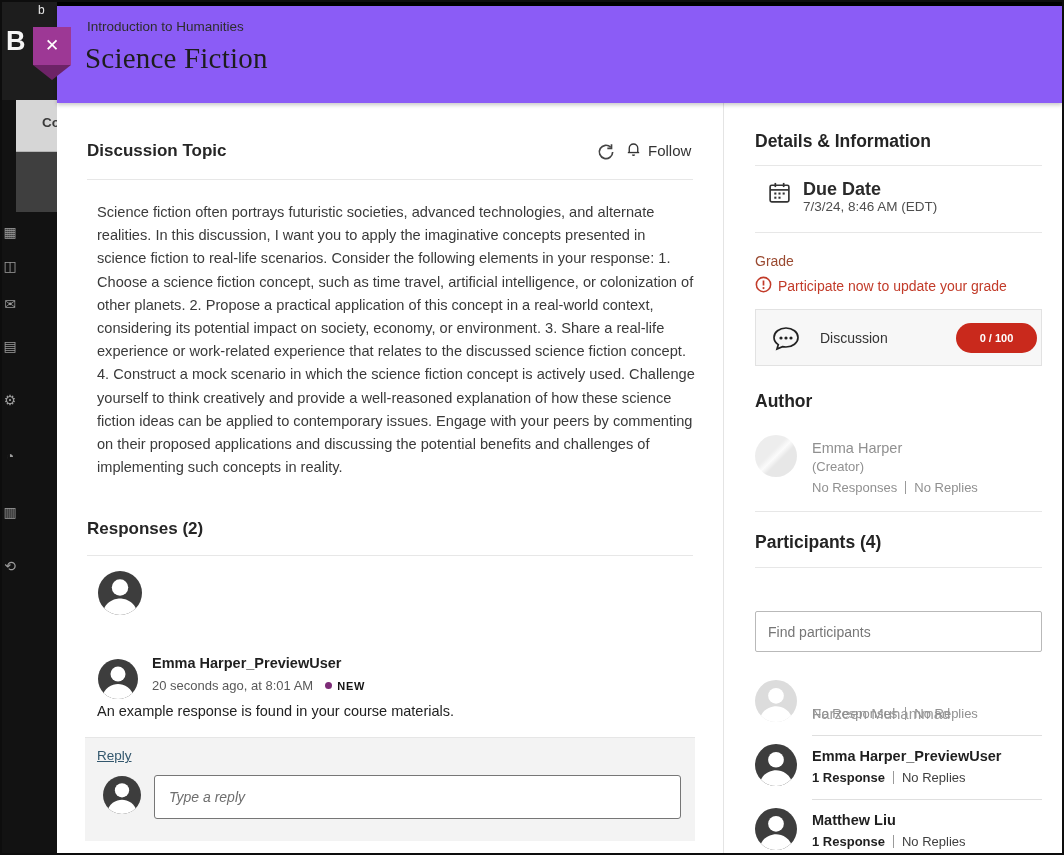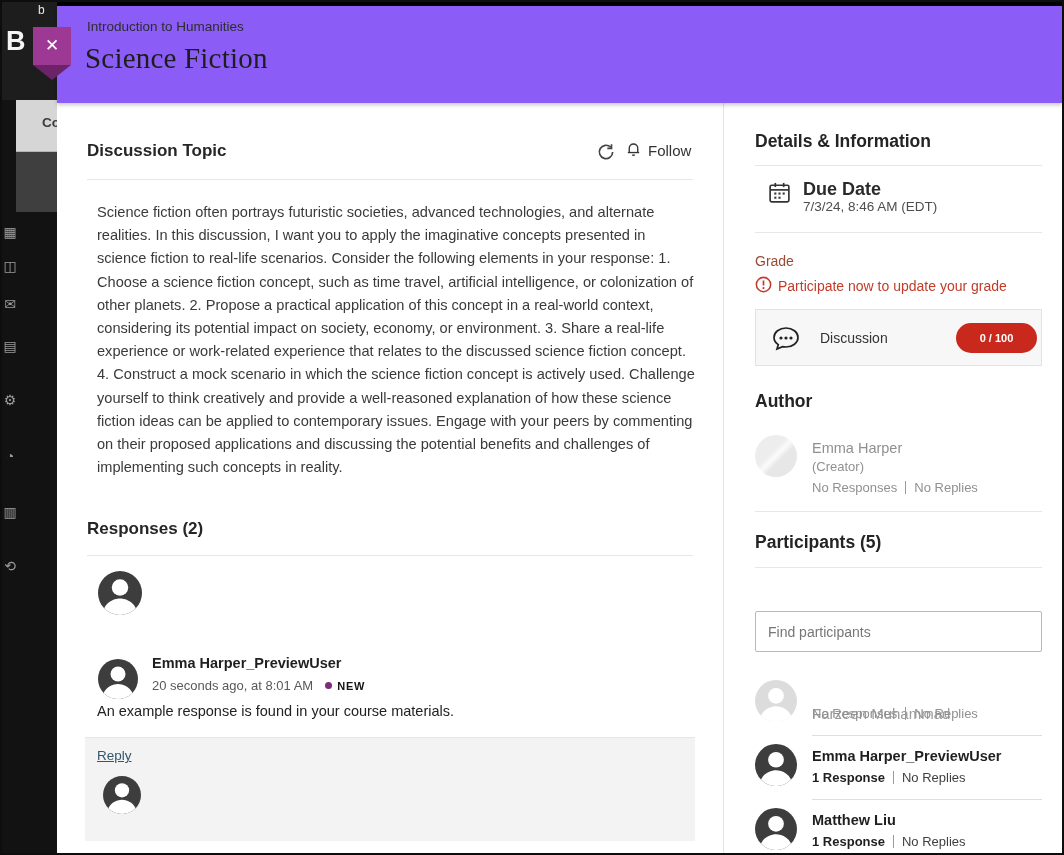--- a/index.html
+++ b/index.html
@@ -160,20 +160,21 @@
       <div id="resp-body">An example response is found in your course materials.</div>
 
       <div id="reply-band">
         <a id="reply-link">Reply</a>
         <div class="avatar" style="left:18px; top:38px; width:38px; height:38px; background:#3d3d3d;">
           <svg viewBox="0 0 40 40">
               <circle cx="20" cy="15" r="7.5" fill="#fff"></circle>
               <path d="M4,42 C4,29 14,25 20,25 C26,25 36,29 36,42 Z" fill="#fff"></path>
             </svg>
         </div>
+        <input class="composer-input" style="left: 69px; top: 37px; width: 527px; height: 44px;" placeholder="Type a reply">
       </div>
 
       <h2 class="sec-r" style="left:698px; top:28px;">Details &amp; Information</h2>
       <div class="hr" style="left:698px; top:62px; width:287px;"></div>
 
       <span style="position:absolute; left:710px; top:77px;">
         <svg width="25" height="25" viewBox="0 0 24 24" fill="none" stroke="#333" stroke-width="1.6">
           <rect x="3" y="5" width="18" height="16" rx="1.5"></rect>
           <line x1="3" y1="9.5" x2="21" y2="9.5"></line>
           <line x1="8" y1="2.8" x2="8" y2="6.8"></line>
@@ -222,21 +223,21 @@
       <div class="avatar" style="left:698px; top:332px; width:42px; height:42px; background:linear-gradient(135deg,#ededed 40%,#fbfbfb 50%,#e7e7e7 60%);"></div>
       <div class="muted" style="position:absolute; left:755px; top:337px; font-size:14.5px;">Emma Harper</div>
       <div class="muted" style="position:absolute; left:755px; top:356px; font-size:13px;">(Creator)</div>
       <div class="stats muted" style="left:755px; top:377px;">
         <span>No Responses</span>
         <span class="vbar"></span>
         <span>No Replies</span>
       </div>
       <div class="hr" style="left:698px; top:408px; width:287px;"></div>
 
-      <h2 class="sec-r" style="left:698px; top:429px;">Participants (5)</h2>
+      <h2 class="sec-r" style="left:698px; top:429px;">Participants (4)</h2>
       <div class="hr" style="left:698px; top:464px; width:287px;"></div>
 
       <input id="find-input" placeholder="Find participants" style="">
 
       <div>
         <div class="avatar" style="left:698px; top:577px; width:42px; height:42px; background:#dcdcdc;">
           <svg viewBox="0 0 40 40">
               <circle cx="20" cy="15" r="7.5" fill="#fff"></circle>
               <path d="M4,42 C4,29 14,25 20,25 C26,25 36,29 36,42 Z" fill="#fff"></path>
             </svg>

